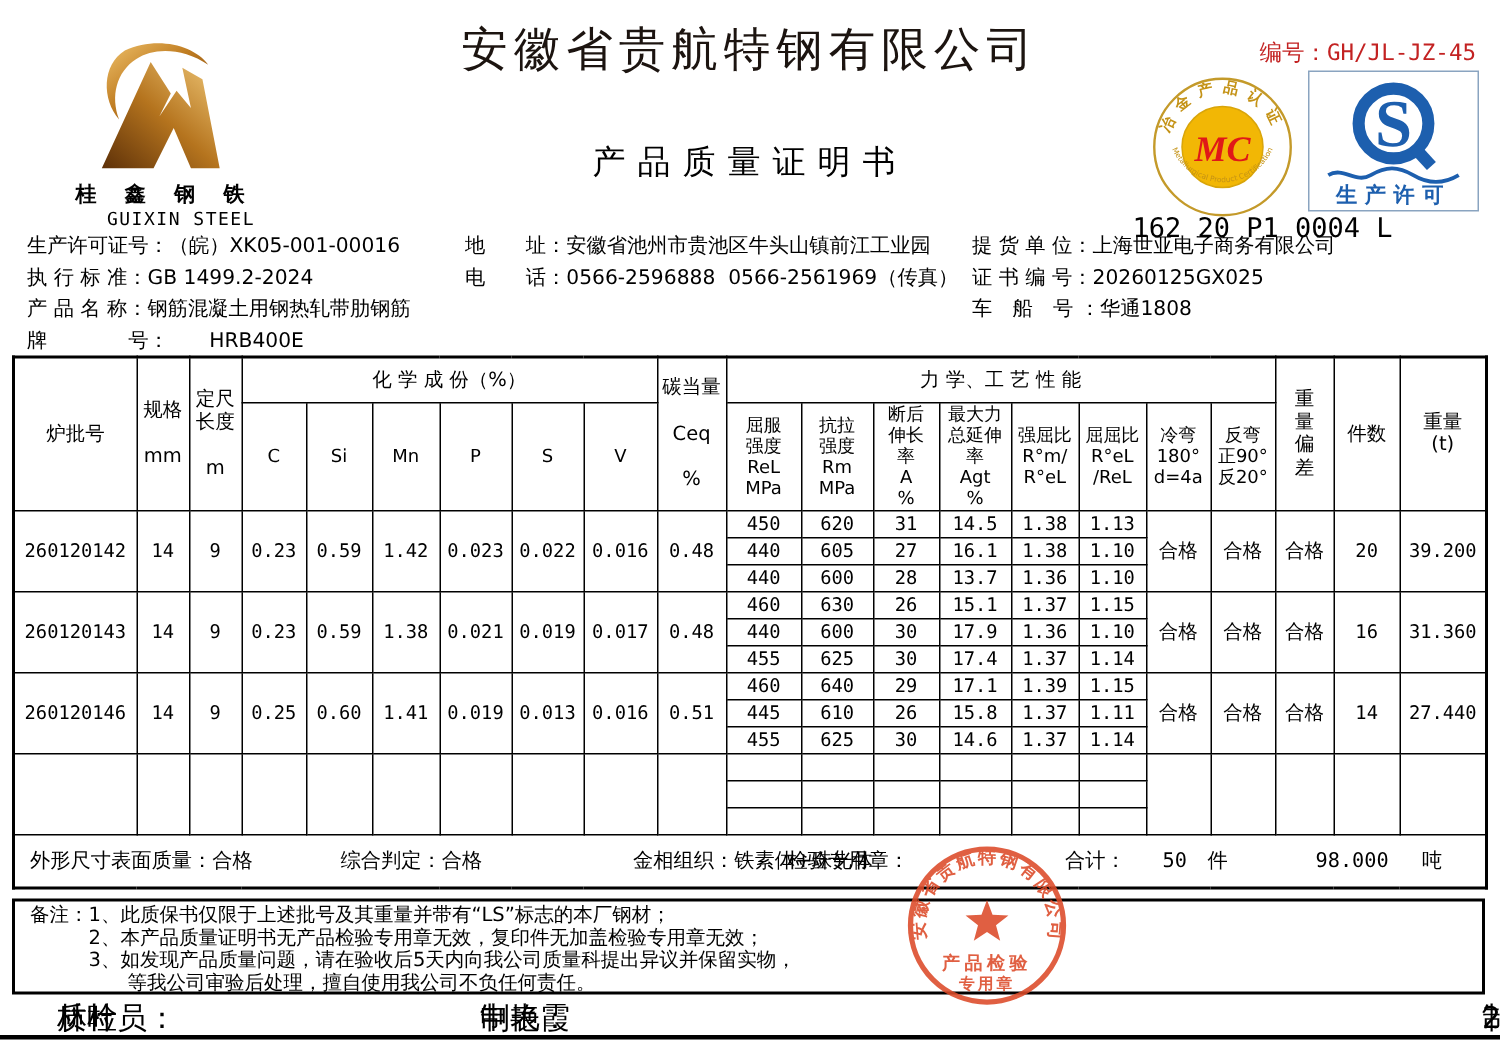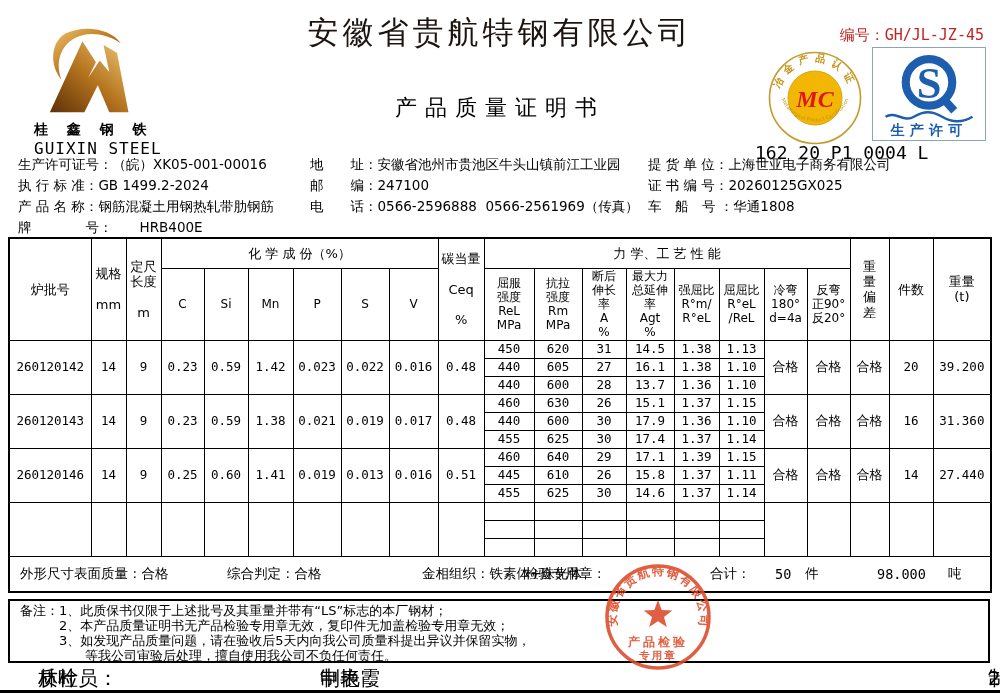--- a/index.html
+++ b/index.html
@@ -1,23 +1,23 @@
 <!DOCTYPE html>
 <html><head>
 <meta charset="utf-8">
 <style>
   * { margin:0; padding:0; box-sizing:border-box; }
   html,body { width:1000px; height:694px; background:#fff; }
   body { font-family:"DejaVu Sans", sans-serif; color:#000; position:relative; overflow:hidden; }
   .page { position:absolute; inset:0; background:#fff; }
 
   
-  .logo-block { position:absolute; left:34px; top:24px; width:136px; text-align:left; }
+  .logo-block { position:absolute; left:34px; top:24px; width:136px; text-align:right; }
   .logo-cn { font-size:14px; font-weight:bold; letter-spacing:7px; margin-top:1px; white-space:nowrap; }
-  .logo-en { font-size:16px; font-family:"DejaVu Sans Mono", monospace; letter-spacing:1px; white-space:nowrap; }
+  .logo-en { font-size:12px; font-family:"DejaVu Sans Mono", monospace; letter-spacing:1px; white-space:nowrap; }
   .company { position:absolute; top:12px; left:0; width:100%; text-align:center;
              font-family:"Liberation Serif", serif; font-size:31px; letter-spacing:4px; color:#1c1410; white-space:nowrap; }
   .doc-title { position:absolute; top:93px; left:0; width:100%; text-align:center;
                font-family:"Liberation Serif", serif; font-size:22px; letter-spacing:8px; white-space:nowrap; }
   .cert-no { position:absolute; top:26px; right:16px; color:#c32222; font-size:15px; white-space:nowrap; }
   .cert-no .val { font-family:"DejaVu Sans Mono", monospace; }
   .mc-logo { position:absolute; left:768px; top:51px; }
   .mc-code { position:absolute; left:755px; top:142px; width:120px; text-align:center;
              font-family:"DejaVu Sans Mono", monospace; font-size:18px; white-space:nowrap; }
   .qs-logo { position:absolute; left:872px; top:47px; width:114px; height:94px;
@@ -118,21 +118,20 @@
 
   <div class="info">
     <div class="info-col1">
       <div class="info-line"><span>生产许可证号：</span><span>（皖）XK05-001-00016</span></div>
       <div class="info-line"><span>执 行 标 准：</span><span>GB 1499.2-2024</span></div>
       <div class="info-line"><span>产 品 名 称：</span><span>钢筋混凝土用钢热轧带肋钢筋</span></div>
       <div class="info-line"><span>牌　　　　号：</span><span>　　HRB400E</span></div>
     </div>
     <div class="info-col2">
       <div class="info-line"><span>地　　址：</span><span>安徽省池州市贵池区牛头山镇前江工业园</span></div>
-      <div class="info-line"><span>邮　　编：</span><span>247100</span></div>
       <div class="info-line"><span>电　　话：</span><span>0566-2596888  0566-2561969（传真）</span></div>
     </div>
     <div class="info-col3">
       <div class="info-line"><span>提 货 单 位：</span><span>上海世亚电子商务有限公司</span></div>
       <div class="info-line"><span>证 书 编 号：</span><span>20260125GX025</span></div>
       <div class="info-line"><span>车　船　号 ：</span><span>华通1808</span></div>
     </div>
   </div>
 
   <table class="main-table">

